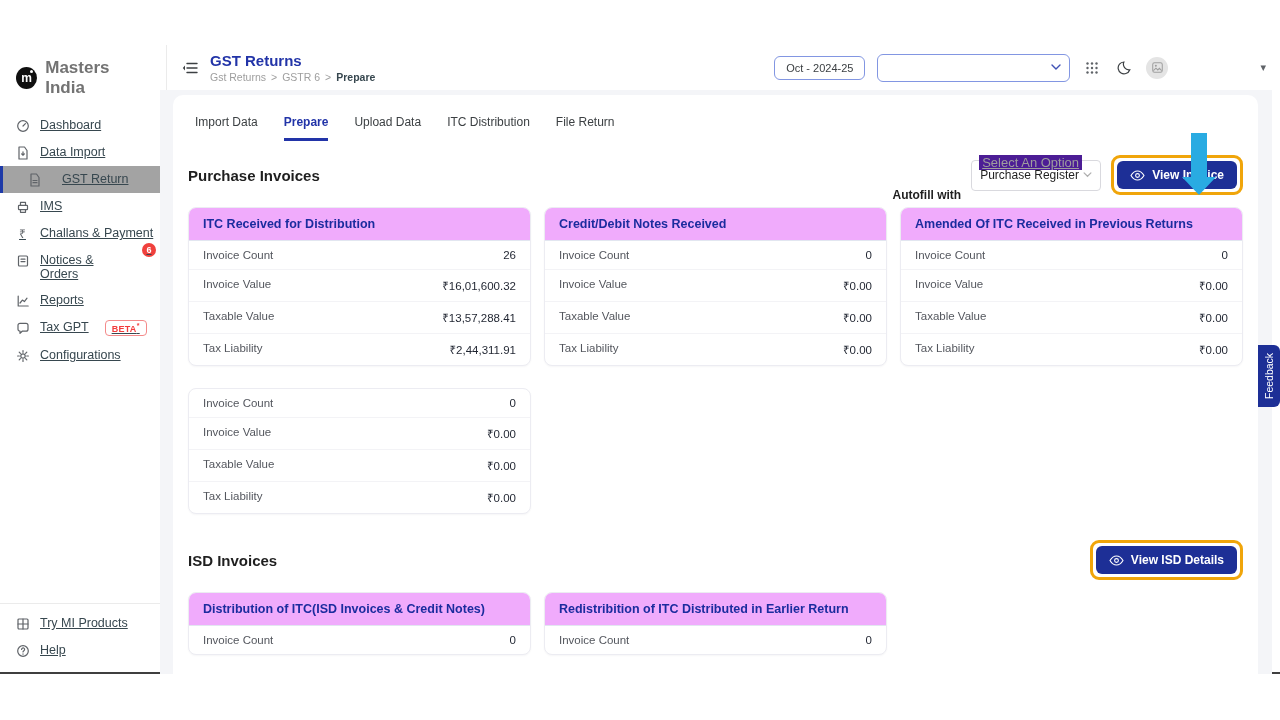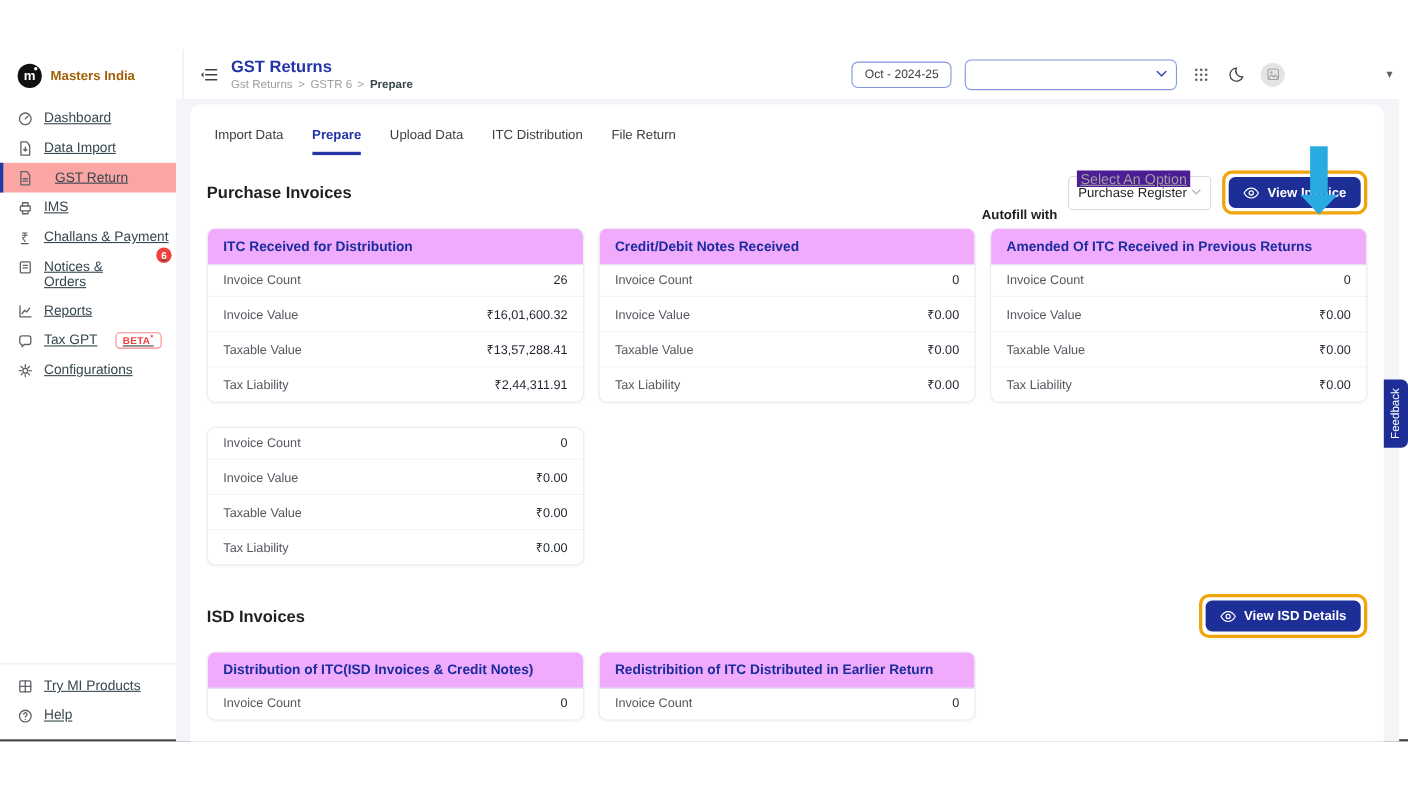--- a/index.html
+++ b/index.html
@@ -12,26 +12,26 @@
   
   .sidebar { position:absolute; left:0; top:0; width:167px; height:100%;
              background:#fff; border-right:1px solid #ebebeb;
              display:flex; flex-direction:column; }
   .brand { display:flex; align-items:center; gap:8px; padding:13px 16px 10px; }
   .logo { width:22px; height:22px; border-radius:50%; background:#101010;
           color:#fff; font-size:12px; font-weight:bold; display:flex;
           align-items:center; justify-content:center; position:relative; }
   .logo i { position:absolute; top:3px; right:4px; width:3px; height:3px;
             border-radius:50%; background:#fff; }
-  .brand-name { font-size:12px; font-weight:bold; color:#a16207; }
+  .brand-name { font-size:17px; font-weight:bold; color:#737373; }
   .nav { margin-top:4px; }
   .nav-item { display:flex; align-items:flex-start; gap:10px; padding:6px 10px 6px 15px;
               font-size:12.5px; color:#37474f; cursor:pointer; position:relative;text-decoration:underline; }
-  .nav-item.active { background:#fca5a5; border-left:3px solid #1e3aa8;
-                     padding-left:12px;gap:20px; }
+  .nav-item.active { background:#a3a3a3; border-left:3px solid #1e3aa8;
+                     padding-left:24px;gap:20px; }
   .icon { width:15px; height:15px; display:inline-flex; align-items:center;
           justify-content:center; flex:none; }
   .icon svg { stroke:#5f6368; fill:none; stroke-width:1.2;
               stroke-linecap:round; stroke-linejoin:round; }
   .rupee-glyph { font-size:12px; color:#5f6368; }
   .badge { background:#f0413d; color:#fff; min-width:14px; height:14px;
            border-radius:50%; font-size:9px; font-weight:bold; display:flex;
            align-items:center; justify-content:center; margin:-10px 0 0 1px; }
   .beta-chip { border:1px solid #f48a8a; color:#f23c3c; font-size:9px;
                font-weight:bold; border-radius:4px; padding:1px 6px;
@@ -89,21 +89,21 @@
               padding:7px 13px; font-size:12px; font-weight:bold; cursor:pointer;
               display:flex; align-items:center; gap:7px;
               font-family:"Liberation Sans", sans-serif; }
 
   .cards-grid { display:grid; grid-template-columns:repeat(3,1fr); gap:13px;
                 margin:12px 15px 0; }
   .card { border:1px solid #ececf2; border-radius:8px; background:#fff;
           overflow:hidden; box-shadow:0 1px 2px rgba(16,24,40,.04); }
   .card-head { background:#f0abfc; border-bottom:1px solid #e2e6f0;
                padding:9px 14px; font-size:12.5px; font-weight:bold; color:#1b2c9e; }
-  .card-row { display:flex; justify-content:space-between; align-items:flex-end;
+  .card-row { display:flex; justify-content:space-between; align-items:flex-start;
               padding:8px 14px; font-size:11.5px; border-bottom:1px solid #f3f3f6; }
   .card-row:last-child { border-bottom:none; }
   .card-row .lbl { color:#54575e; }
   .card-row .val { color:#1f2430; }
 
   .row2 { margin-top:22px; }
   .isd-row { margin-top:26px; }
 
   
   .anno-arrow { position:absolute; z-index:50; pointer-events:none; }

